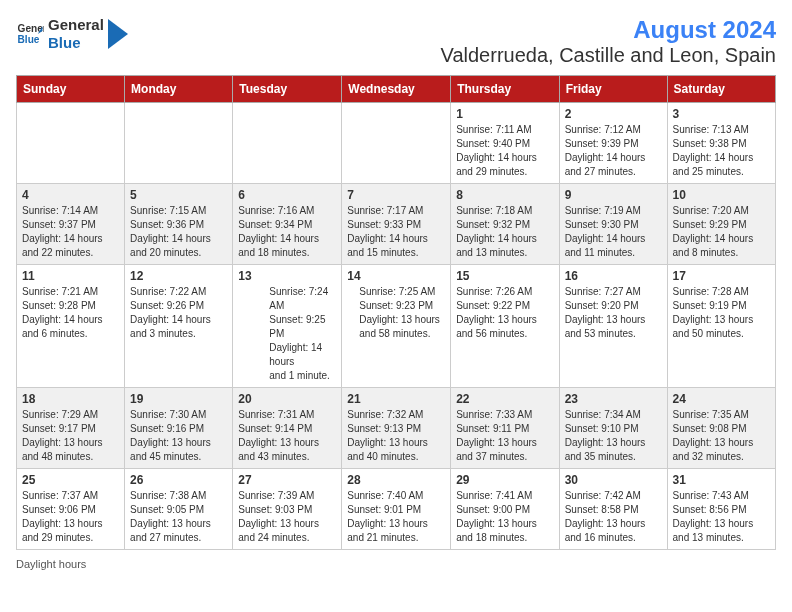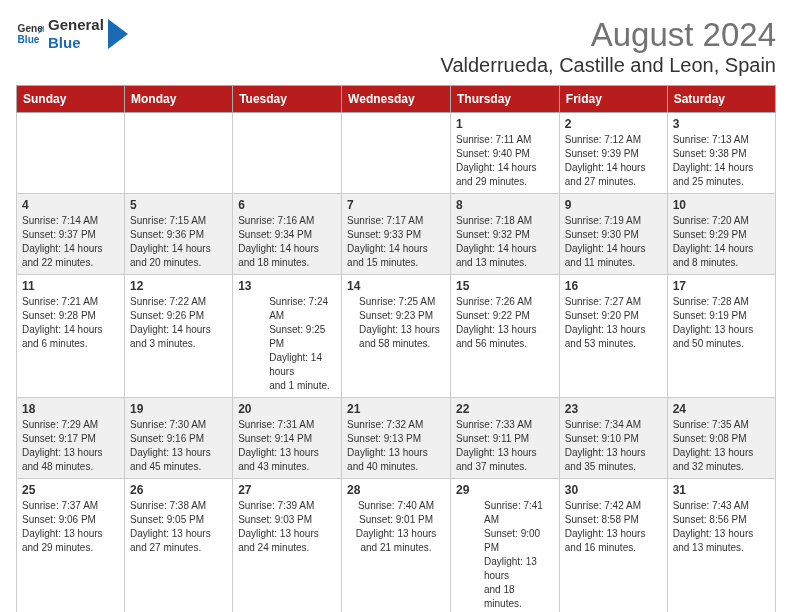--- a/index.html
+++ b/index.html
@@ -22,23 +22,23 @@
       gap: 4px;
     }
     .logo-icon {
       width: 28px;
       height: 28px;
     }
     .title-block {
       text-align: right;
     }
     .title-month {
-      font-size: 33px;
-      font-weight: normal;
-      color: #737373;
+      font-size: 24px;
+      font-weight: bold;
+      color: #3b82f6;
     }
     .title-location {
       font-size: 20px;
       color: #333;
     }
     .calendar {
       width: 100%;
       border-collapse: collapse;
       font-size: 10px;
     }
@@ -323,28 +323,28 @@
         </td>
         <td>
           <span class="day-number">27</span>
           <div class="day-info" style="white-space: pre-line;">Sunrise: 7:39 AM
 Sunset: 9:03 PM
 Daylight: 13 hours
 and 24 minutes.</div>
         </td>
         <td>
           <span class="day-number">28</span>
-          <div class="day-info" style="white-space: pre-line; text-align: center;">Sunrise: 7:40 AM
+          <div class="day-info" style="white-space: pre-line;">Sunrise: 7:40 AM
 Sunset: 9:01 PM
 Daylight: 13 hours
 and 21 minutes.</div>
         </td>
         <td>
           <span class="day-number">29</span>
-          <div class="day-info" style="white-space: pre-line; margin-left: 28px;">Sunrise: 7:41 AM
+          <div class="day-info" style="white-space: pre-line;">Sunrise: 7:41 AM
 Sunset: 9:00 PM
 Daylight: 13 hours
 and 18 minutes.</div>
         </td>
         <td>
           <span class="day-number">30</span>
           <div class="day-info" style="white-space: pre-line;">Sunrise: 7:42 AM
 Sunset: 8:58 PM
 Daylight: 13 hours
 and 16 minutes.</div>

